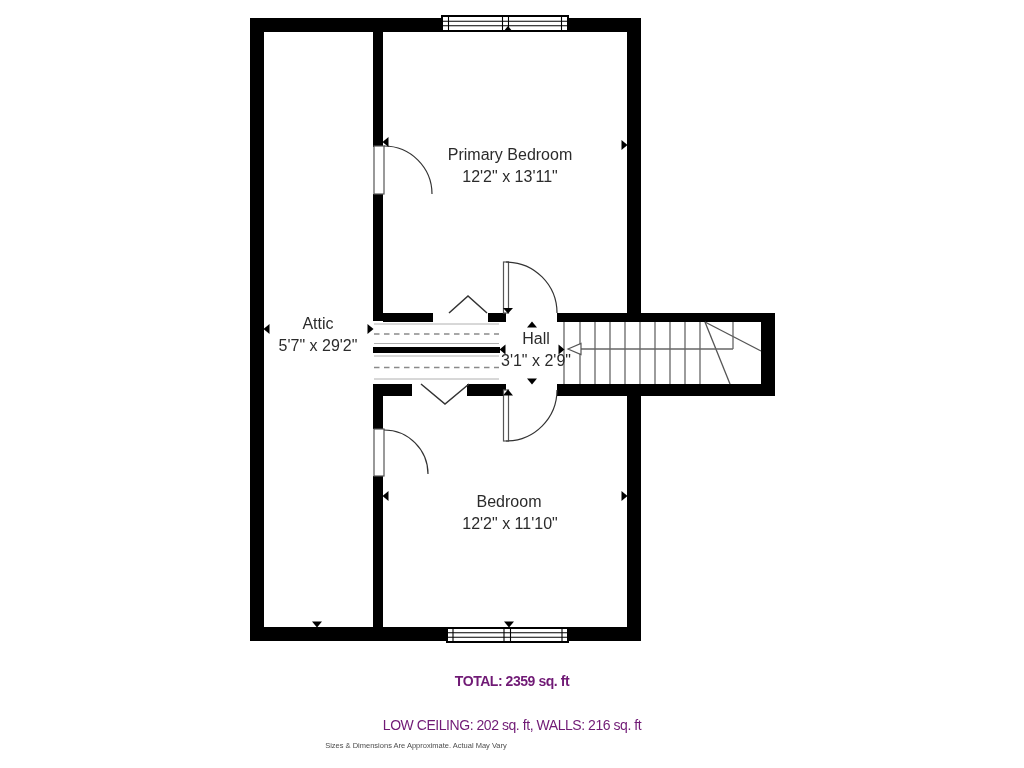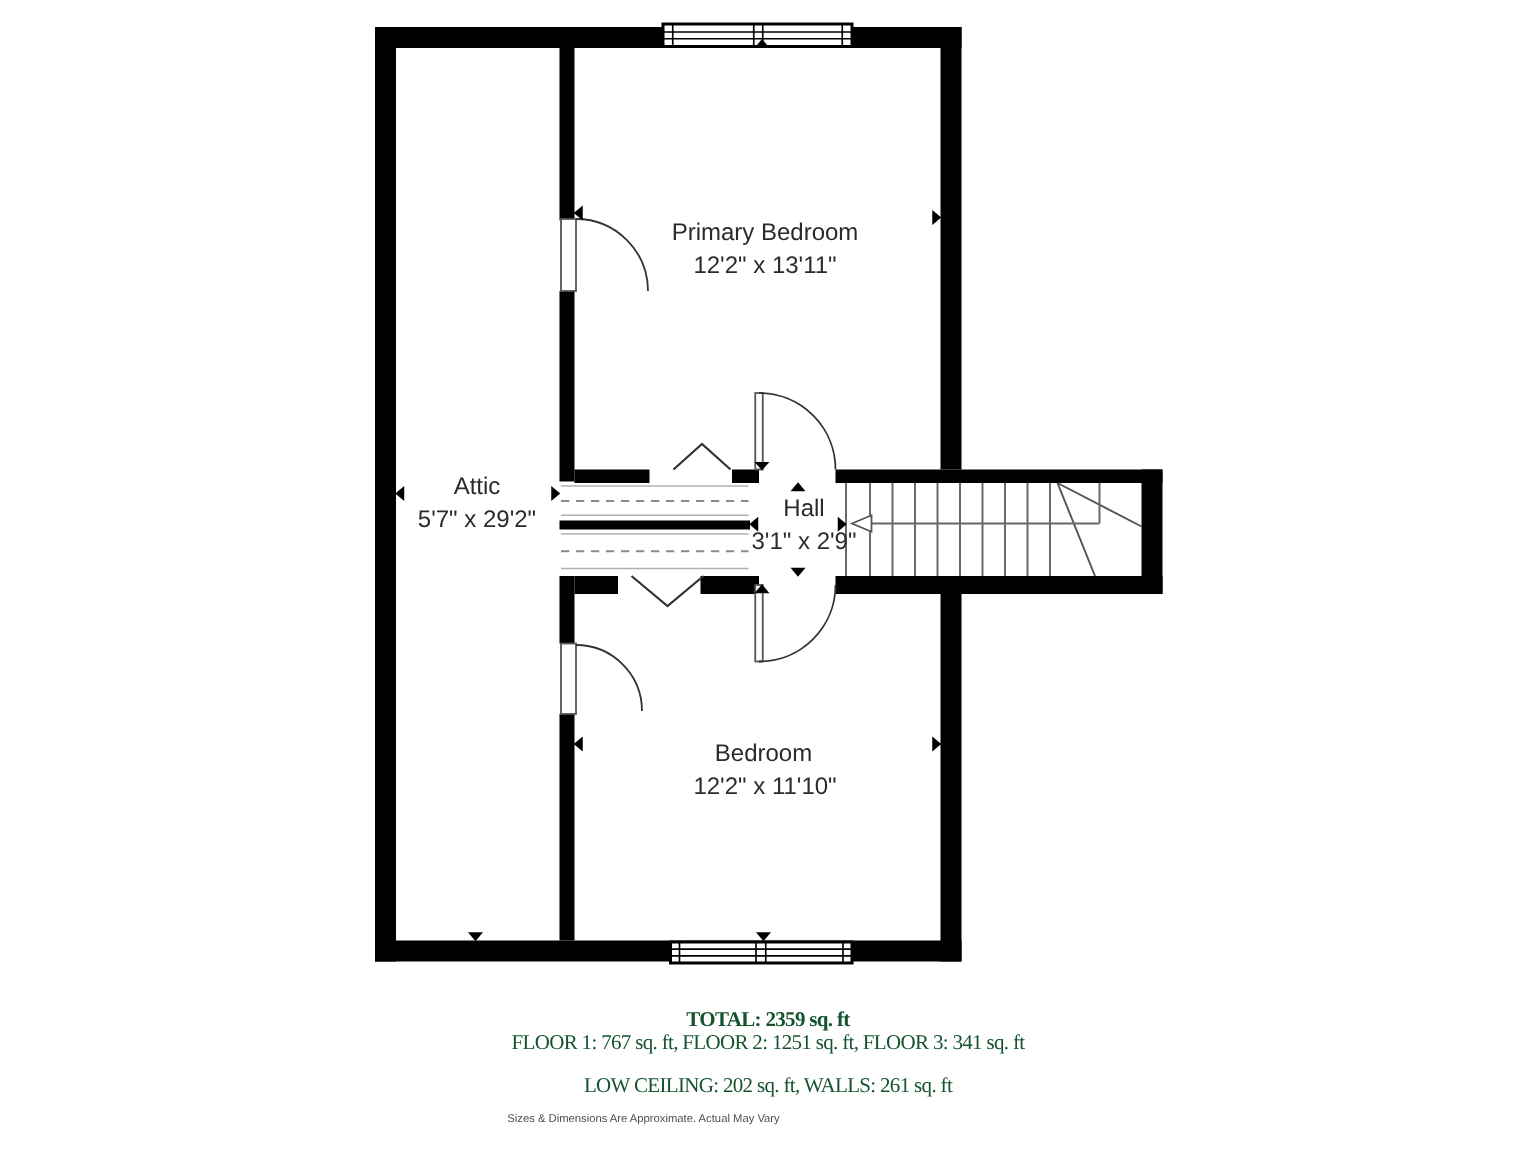--- a/index.html
+++ b/index.html
@@ -1,23 +1,23 @@
 <!DOCTYPE html>
 <html><head>
 <meta charset="utf-8">
 <style>
   html,body{margin:0;padding:0;background:#fff;}
   .stage{position:relative;width:1024px;height:768px;background:#ffffff;overflow:hidden;
          font-family:"Liberation Sans",sans-serif;}
   .stage svg{position:absolute;left:0;top:0;}
   .room-name,.room-dims{fill:#2b2b2b;font-family:"Liberation Sans",sans-serif;font-size:16px;}
-  .footer-line{position:absolute;left:0;width:1024px;text-align:center;color:#14532d;
-               font-size:14px;line-height:14px;letter-spacing:-0.45px;font-family:Liberation Serif, serif;}
+  .footer-line{position:absolute;left:0;width:1024px;text-align:center;color:#701a75;
+               font-size:14px;line-height:14px;letter-spacing:-0.45px;}
   .footer-line.total{font-weight:bold;}
-  .disclaimer{position:absolute;left:13px;width:832px;text-align:center;color:#4d4d4d;
+  .disclaimer{position:absolute;left:0;width:832px;text-align:center;color:#4d4d4d;
               font-size:7.5px;line-height:8px;letter-spacing:0;}
 </style>
 </head>
 <body>
 
 <div class="stage">
 
   <svg width="1024" height="768" viewBox="0 0 1024 768">
 
     <g fill="#000000">
@@ -138,17 +138,16 @@
 
       <text class="room-name" x="536" y="344">Hall</text>
       <text class="room-dims" x="536" y="366">3'1" x 2'9"</text>
 
       <text class="room-name" x="509" y="507">Bedroom</text>
       <text class="room-dims" x="510" y="529">12'2" x 11'10"</text>
     </g>
   </svg>
 
   <div class="footer-line total" style="top:674px;">TOTAL: 2359 sq. ft</div>
-  <div class="footer-line" style="top:689px;">FLOOR 1: 767 sq. ft, FLOOR 2: 1251 sq. ft, FLOOR 3: 341 sq. ft</div>
-  <div class="footer-line" style="top:718px;">LOW CEILING: 202 sq. ft, WALLS: 261 sq. ft</div>
+  <div class="footer-line" style="top:718px;">LOW CEILING: 202 sq. ft, WALLS: 216 sq. ft</div>
   <div class="disclaimer" style="top:742px;">Sizes &amp; Dimensions Are Approximate. Actual May Vary</div>
 
 </div>
 
 </body></html>

